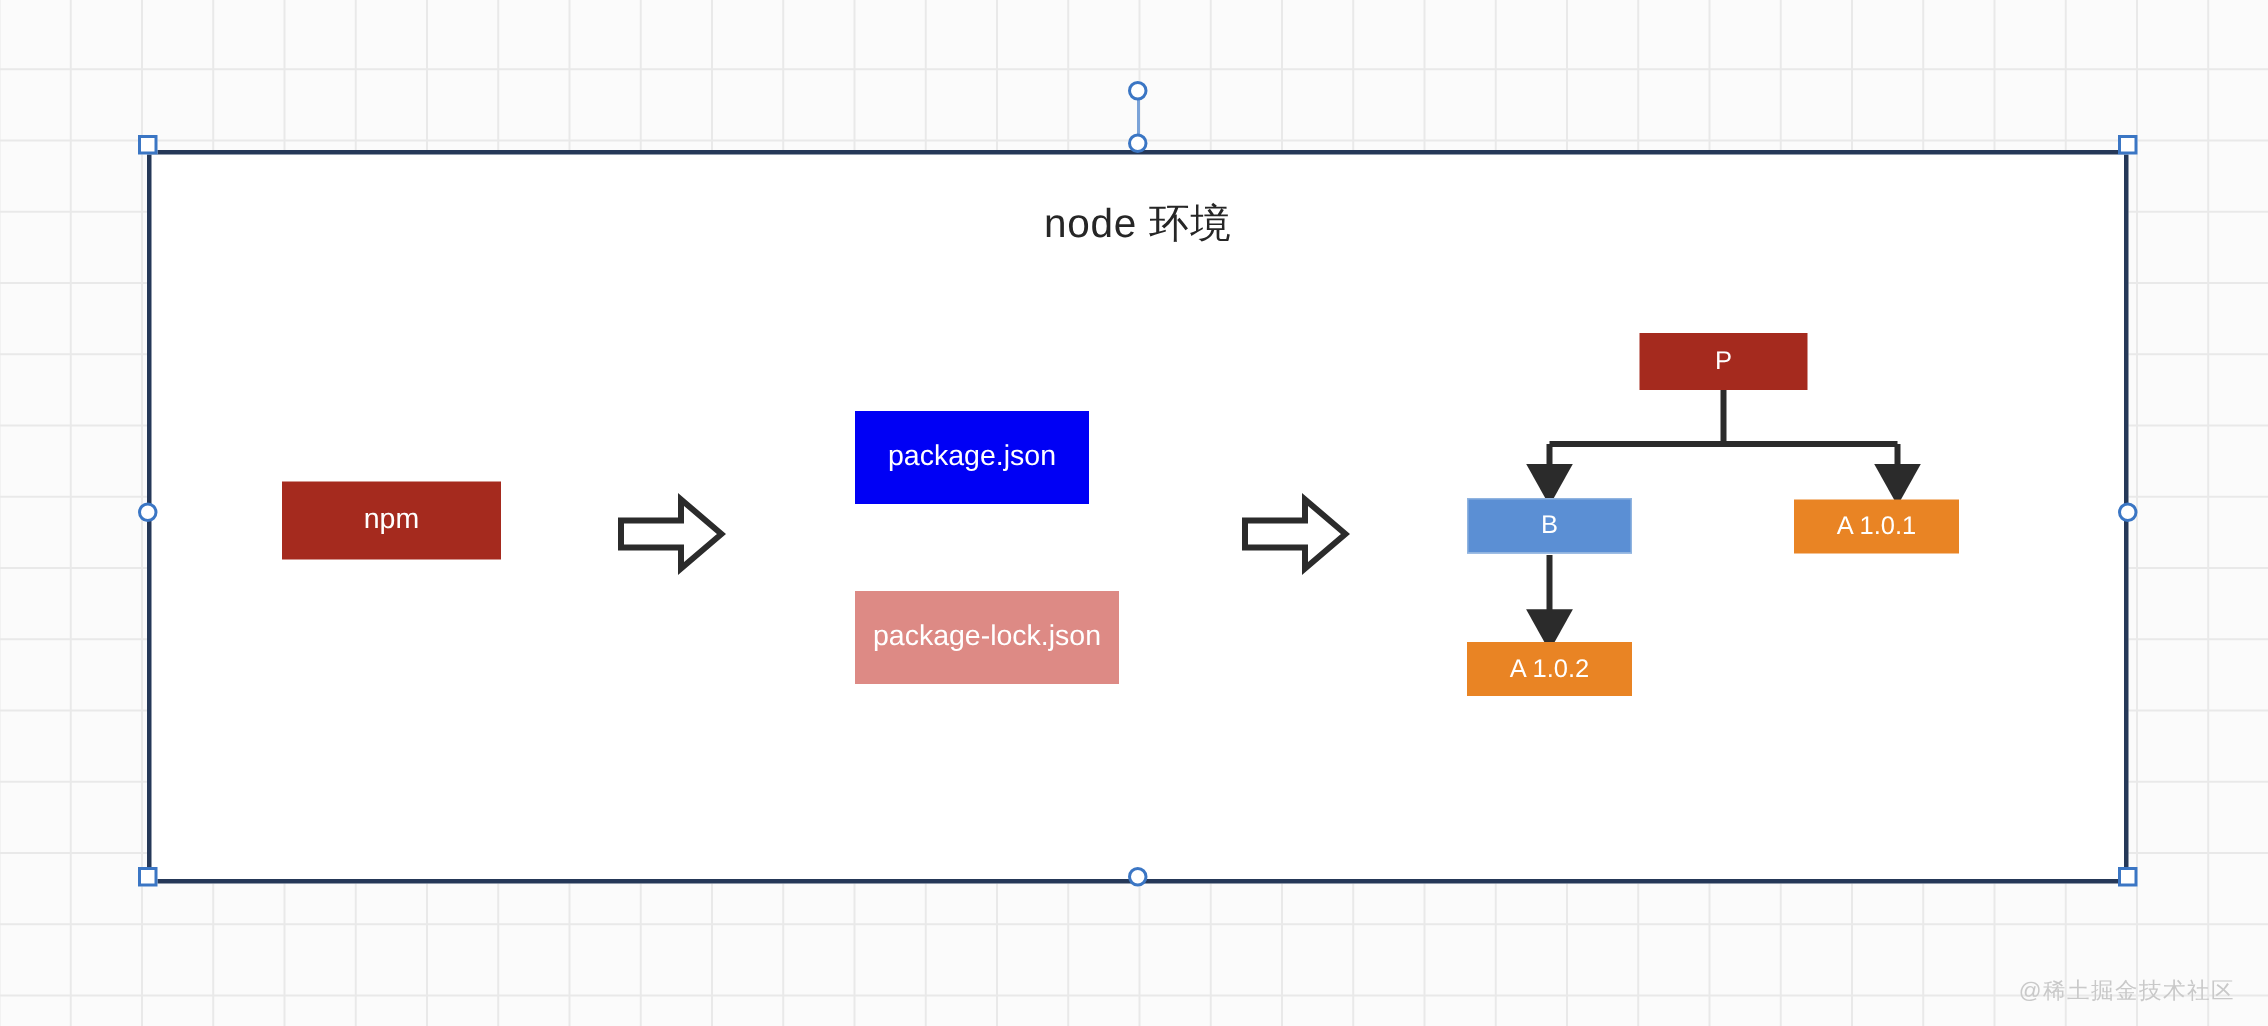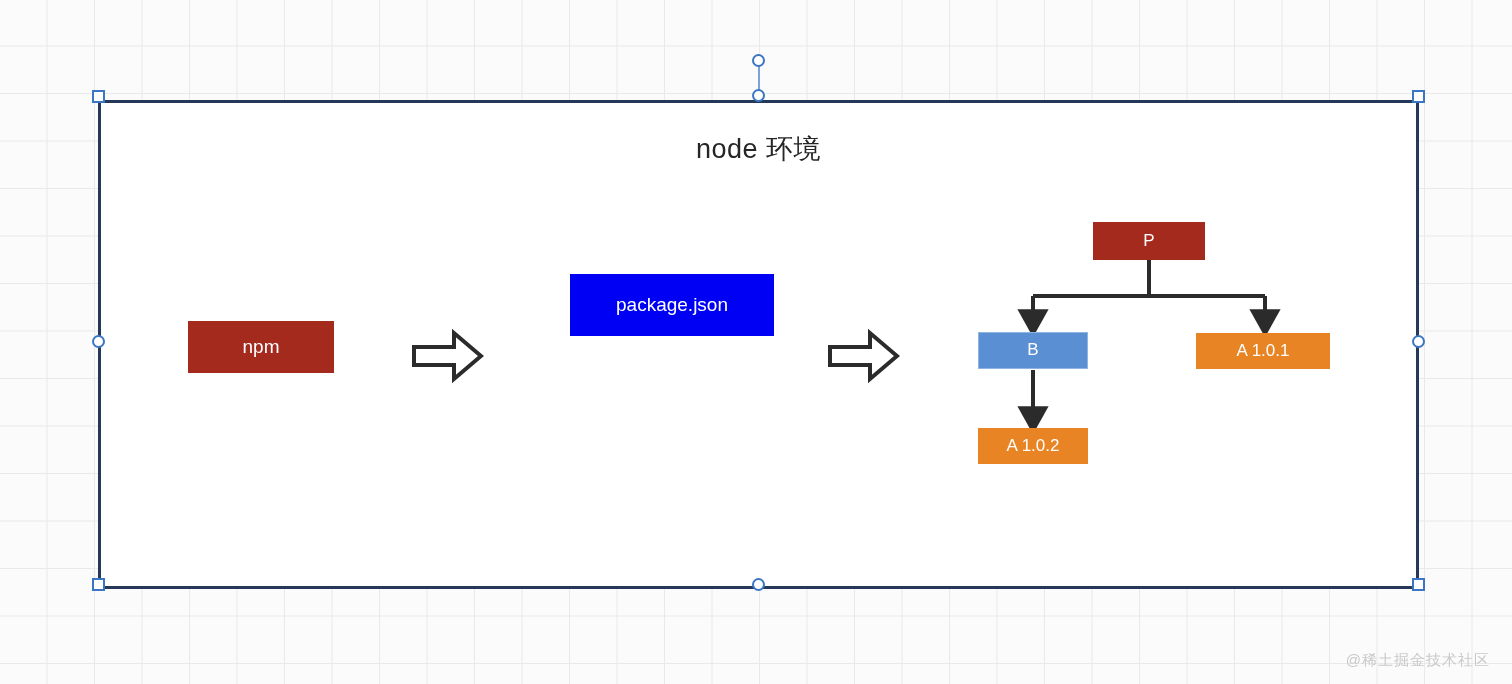--- a/index.html
+++ b/index.html
@@ -84,21 +84,21 @@
   }
 
   .node-npm {
     left: 188px; top: 321px;
     width: 146px; height: 52px;
     background: #A52A1E;
     font-size: 19px;
   }
   .node-pkgjson {
     left: 570px; top: 274px;
-    width: 204px; height: 62px;
+    width: 156px; height: 62px;
     background: #0000F5;
     font-size: 19px;
   }
   .node-pkglock {
     left: 570px; top: 394px;
     width: 176px; height: 62px;
     background: #DD8A85;
     font-size: 19px;
   }
   .node-p {
@@ -109,21 +109,21 @@
   }
   .node-b {
     left: 978px; top: 332px;
     width: 110px; height: 37px;
     background: #5B8FD4;
     border: 1px solid #90b4e0;
     font-size: 17px;
   }
   .node-a101 {
     left: 1196px; top: 333px;
-    width: 134px; height: 36px;
+    width: 110px; height: 36px;
     background: #E98424;
     font-size: 17px;
   }
   .node-a102 {
     left: 978px; top: 428px;
     width: 110px; height: 36px;
     background: #E98424;
     font-size: 17px;
   }
 
@@ -171,20 +171,23 @@
   <div class="big-arrow big-arrow-1">
     <svg width="72" height="56" viewBox="0 0 72 56">
       <polygon points="2,19 42,19 42,5 69,28 42,51 42,37 2,37" fill="#ffffff" stroke="#2b2b2b" stroke-width="4" stroke-linejoin="miter"></polygon>
     </svg>
   </div>
 
   <div class="node node-pkgjson">
     <span>package.json</span>
   </div>
 
+  <div class="node node-pkglock">
+    <span>package-lock.json</span>
+  </div>
 
   <div class="big-arrow big-arrow-2">
     <svg width="72" height="56" viewBox="0 0 72 56">
       <polygon points="2,19 42,19 42,5 69,28 42,51 42,37 2,37" fill="#ffffff" stroke="#2b2b2b" stroke-width="4" stroke-linejoin="miter"></polygon>
     </svg>
   </div>
 
   <svg id="tree-links">
     <defs>
       <marker id="arrowhead" markerWidth="9" markerHeight="9" refX="3.2" refY="4.5" orient="auto" markerUnits="strokeWidth">

